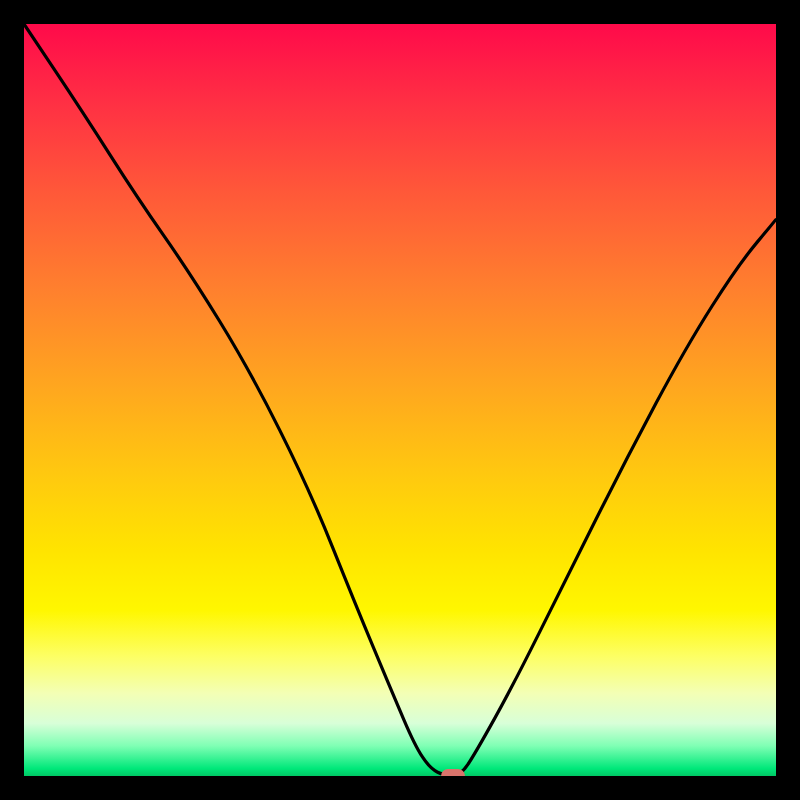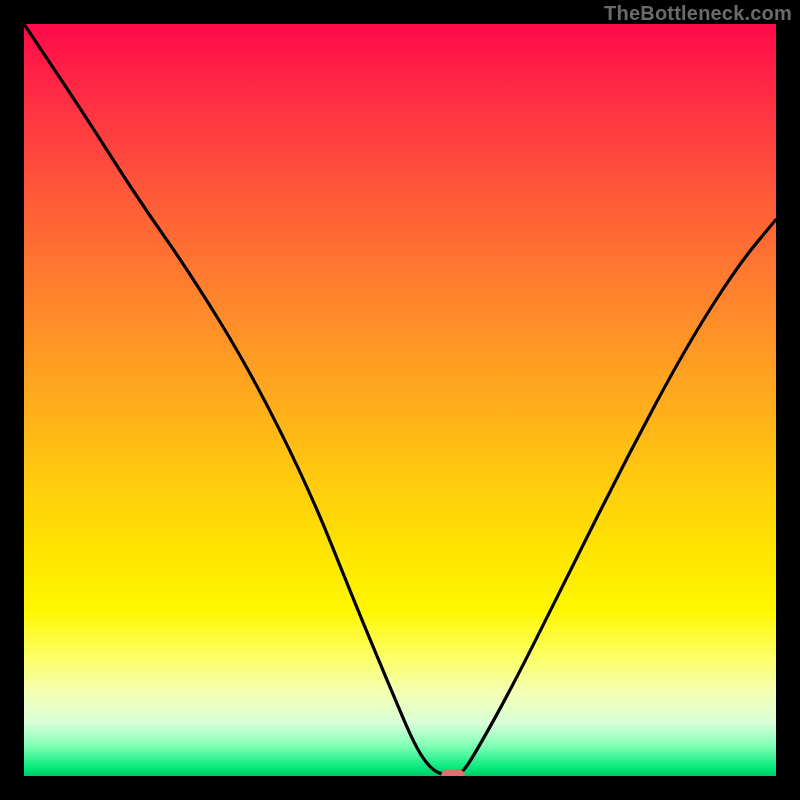--- a/index.html
+++ b/index.html
@@ -79,14 +79,13 @@
 <body>
 
 <div class="chart-container">
   <div class="plot-area">
     <div class="gradient-bg"></div>
     <svg class="curve-svg" viewBox="0 0 752 752" preserveAspectRatio="none">
       <path id="curve-path" fill="none" stroke="#000000" stroke-width="3.2" stroke-linejoin="round" stroke-linecap="round" d="M 0.0 0.0 Q 0.0 0.0 30.1 45.1 Q 60.2 90.2 86.5 131.6 Q 112.8 173.0 139.1 210.6 Q 165.4 248.2 195.5 297.0 Q 225.6 345.9 255.7 406.1 Q 285.8 466.2 308.3 522.6 Q 330.9 579.0 349.7 624.2 Q 368.5 669.3 379.8 695.6 Q 391.0 721.9 398.6 733.2 Q 406.1 744.5 413.6 748.2 Q 421.1 752.0 428.6 752.0 Q 436.2 752.0 443.7 740.7 Q 451.2 729.4 470.0 695.6 Q 488.8 661.8 515.1 609.1 Q 541.4 556.5 571.5 496.3 Q 601.6 436.2 631.7 379.8 Q 661.8 323.4 688.1 282.0 Q 714.4 240.6 733.2 218.1 T 752.0 195.5"></path>
     </svg>
     <div class="marker" id="marker" style="left: 428.64px; top: 752px;"></div>
   </div>
-  <div class="watermark">TheBottleneck.com</div>
 </div>
 
 </body></html>

